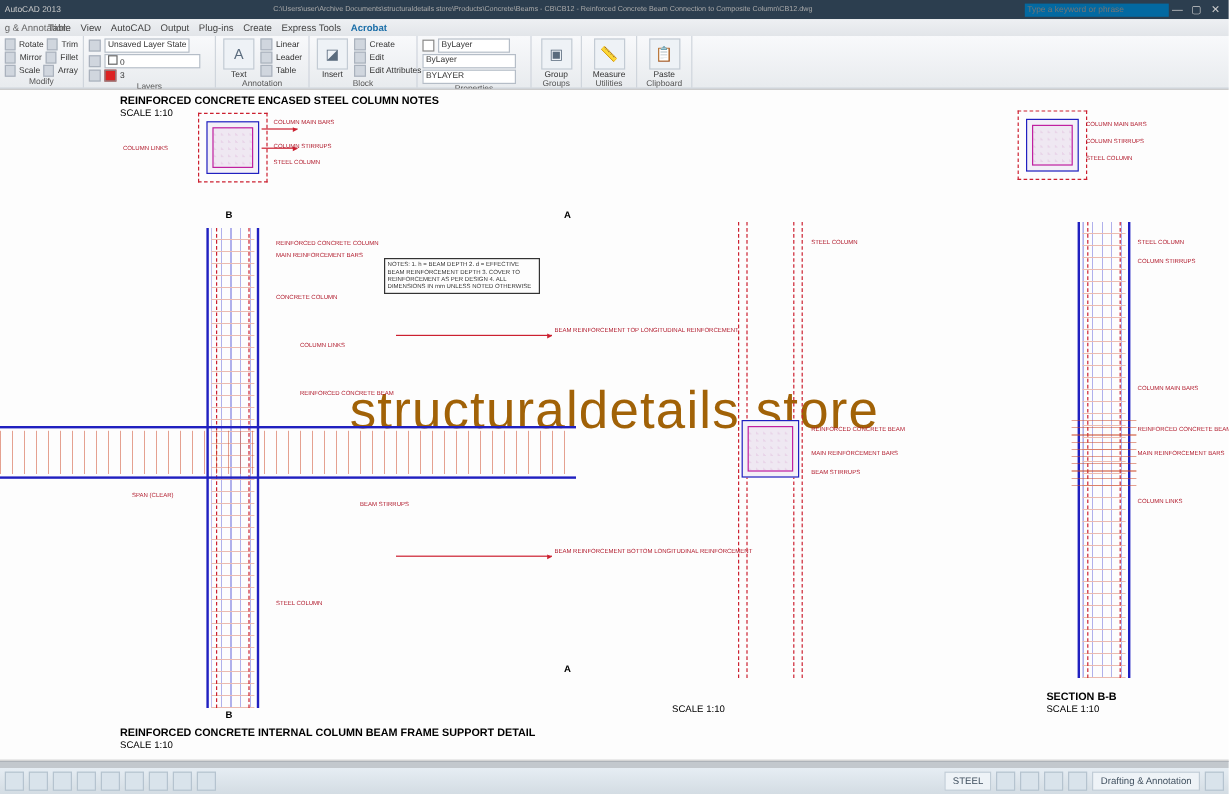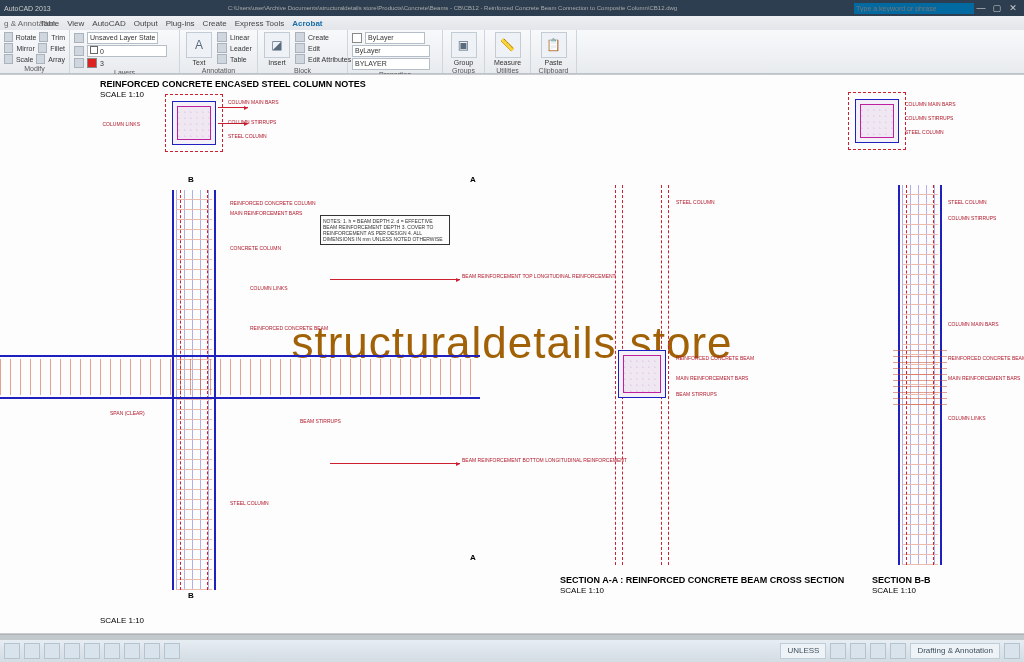--- a/index.html
+++ b/index.html
@@ -262,31 +262,31 @@
   <div class="lbl" style="left:250px;top:210px">COLUMN LINKS</div>
   <div class="lbl" style="left:250px;top:250px">REINFORCED CONCRETE BEAM</div>
   <div class="leader" style="left:330px;top:204px;width:130px"></div>
   <div class="lbl" style="left:462px;top:198px">BEAM REINFORCEMENT TOP LONGITUDINAL REINFORCEMENT</div>
   <div class="leader" style="left:330px;top:388px;width:130px"></div>
   <div class="lbl" style="left:462px;top:382px">BEAM REINFORCEMENT BOTTOM LONGITUDINAL REINFORCEMENT</div>
   <div class="lbl" style="left:300px;top:343px">BEAM STIRRUPS</div>
   <div class="lbl" style="left:110px;top:335px">SPAN (CLEAR)</div>
   <div class="lbl" style="left:230px;top:425px">STEEL COLUMN</div>
 
+  <div class="dwg-title" style="left:100px;top:530px">REINFORCED CONCRETE INTERNAL COLUMN BEAM FRAME SUPPORT DETAIL</div>
   <div class="dwg-scale" style="left:100px;top:541px">SCALE 1:10</div>
 
   <div class="vcol" style="left:615px;top:110px;height:380px;border-left:1px dashed #cc2030;border-right:1px dashed #cc2030;width:54px"></div>
   <div class="sect-box" style="left:618px;top:275px;width:48px;height:48px">
       <div class="inner"></div>
     </div>
   <div class="lbl" style="left:676px;top:124px">STEEL COLUMN</div>
   <div class="lbl" style="left:676px;top:280px">REINFORCED CONCRETE BEAM</div>
   <div class="lbl" style="left:676px;top:300px">MAIN REINFORCEMENT BARS</div>
   <div class="lbl" style="left:676px;top:316px">BEAM STIRRUPS</div>
-  <div class="dwg-title" style="left:560px;top:500px">SECTION A-A : REINFORCED CONCRETE BEAM CROSS SECTION</div>
   <div class="dwg-scale" style="left:560px;top:511px">SCALE 1:10</div>
 
   <div class="sect-box" style="left:855px;top:24px;width:44px;height:44px">
       <div class="reds"></div>
       <div class="inner"></div>
     </div>
   <div class="lbl" style="left:905px;top:26px">COLUMN MAIN BARS</div>
   <div class="lbl" style="left:905px;top:40px">COLUMN STIRRUPS</div>
   <div class="lbl" style="left:905px;top:54px">STEEL COLUMN</div>
 
@@ -313,20 +313,20 @@
   <span class="sbtn"></span>
   <span class="sbtn"></span>
   <span class="sbtn"></span>
   <span class="sbtn"></span>
   <span class="sbtn"></span>
   <span class="sbtn"></span>
   <span class="sbtn"></span>
   <span class="sbtn"></span>
   <span class="sbtn"></span>
   <span class="spacer"></span>
-  <span class="txtbtn">UNLESS</span>
+  <span class="txtbtn">STEEL</span>
   <span class="sbtn"></span>
   <span class="sbtn"></span>
   <span class="sbtn"></span>
   <span class="sbtn"></span>
   <span class="txtbtn">Drafting &amp; Annotation</span>
   <span class="sbtn"></span>
 </div>
 
 </body></html>

